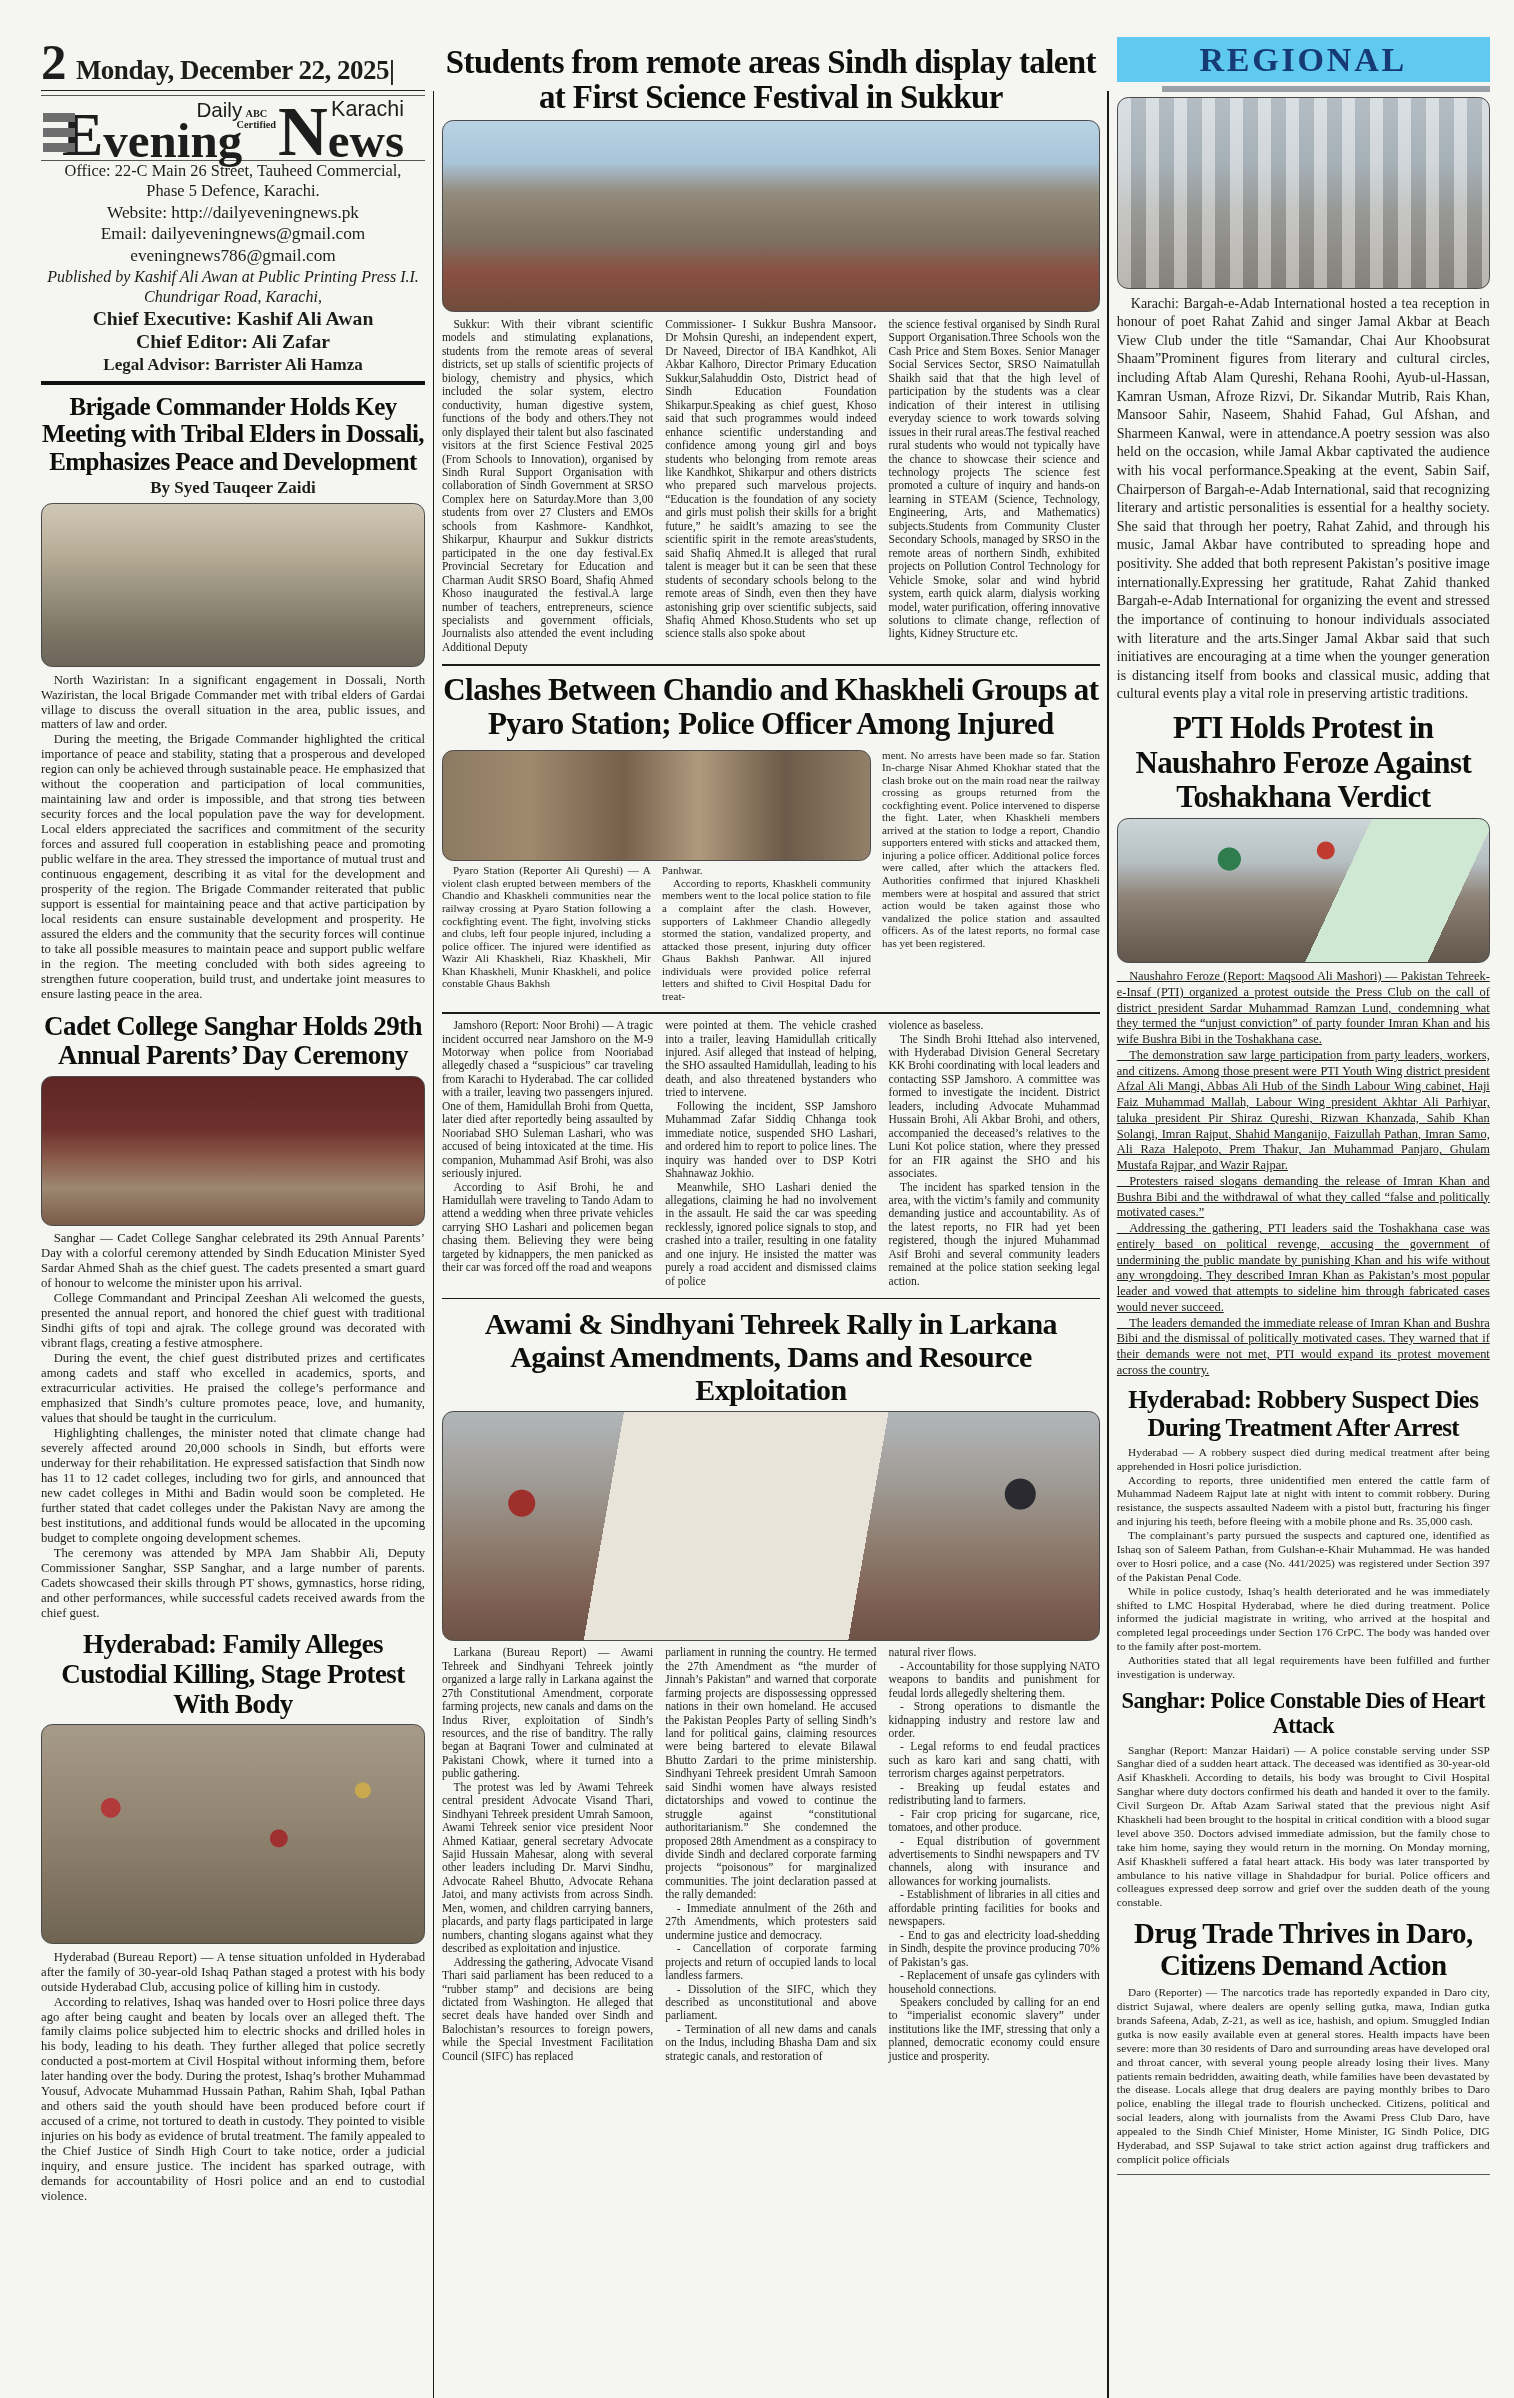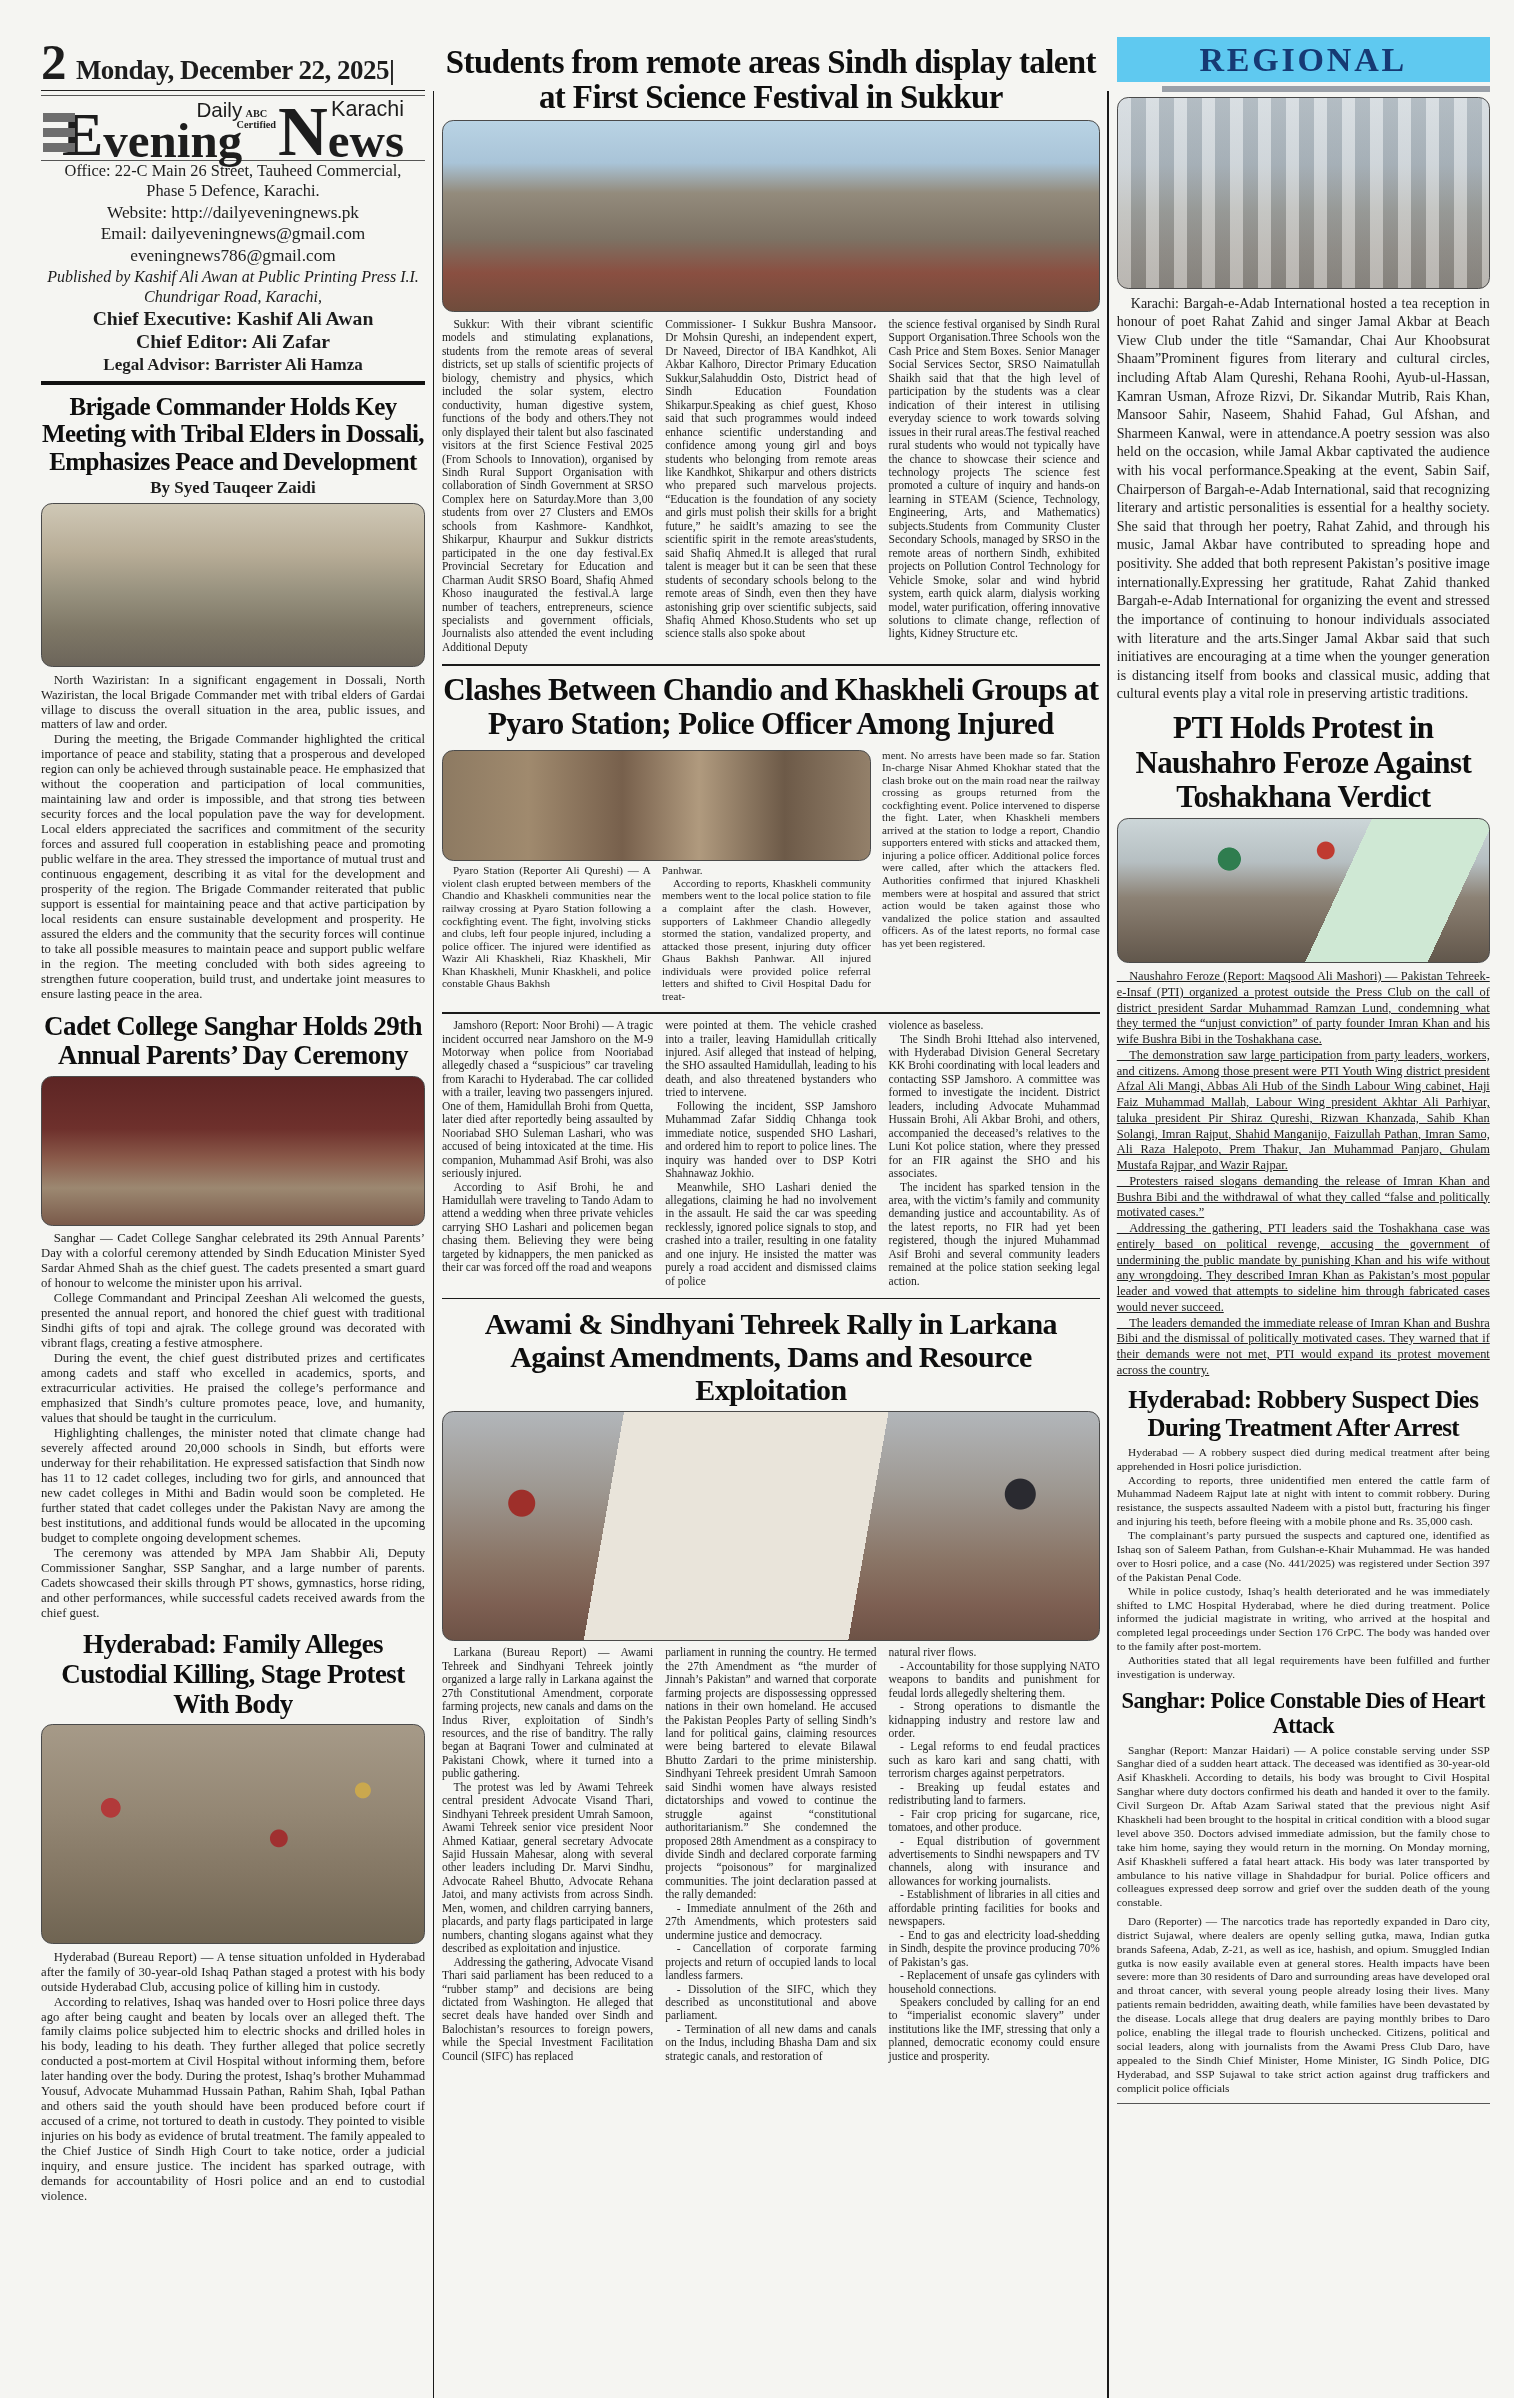--- a/index.html
+++ b/index.html
@@ -294,19 +294,20 @@
  While in police custody, Ishaq’s health deteriorated and he was immediately shifted to LMC Hospital Hyderabad, where he died during treatment. Police informed the judicial magistrate in writing, who arrived at the hospital and completed legal proceedings under Section 176 CrPC. The body was handed over to the family after post-mortem.
  Authorities stated that all legal requirements have been fulfilled and further investigation is underway.</div>
     </article>
 
     <article>
       <h2 class="hl hl-sanghar">Sanghar: Police Constable Dies of Heart Attack</h2>
       <div class="body b-small"> Sanghar (Report: Manzar Haidari) — A police constable serving under SSP Sanghar died of a sudden heart attack. The deceased was identified as 30-year-old Asif Khaskheli. According to details, his body was brought to Civil Hospital Sanghar where duty doctors confirmed his death and handed it over to the family. Civil Surgeon Dr. Aftab Azam Sariwal stated that the previous night Asif Khaskheli had been brought to the hospital in critical condition with a blood sugar level above 350. Doctors advised immediate admission, but the family chose to take him home, saying they would return in the morning. On Monday morning, Asif Khaskheli suffered a fatal heart attack. His body was later transported by ambulance to his native village in Shahdadpur for burial. Police officers and colleagues expressed deep sorrow and grief over the sudden death of the young constable.</div>
     </article>
 
     <article>
+      <h2 class="hl hl-drug">Drug Trade Thrives in Daro, Citizens Demand Action</h2>
       <div class="body b-small"> Daro (Reporter) — The narcotics trade has reportedly expanded in Daro city, district Sujawal, where dealers are openly selling gutka, mawa, Indian gutka brands Safeena, Adab, Z-21, as well as ice, hashish, and opium. Smuggled Indian gutka is now easily available even at general stores. Health impacts have been severe: more than 30 residents of Daro and surrounding areas have developed oral and throat cancer, with several young people already losing their lives. Many patients remain bedridden, awaiting death, while families have been devastated by the disease. Locals allege that drug dealers are paying monthly bribes to Daro police, enabling the illegal trade to flourish unchecked. Citizens, political and social leaders, along with journalists from the Awami Press Club Daro, have appealed to the Sindh Chief Minister, Home Minister, IG Sindh Police, DIG Hyderabad, and SSP Sujawal to take strict action against drug traffickers and complicit police officials</div>
       <div class="soft-rule"></div>
     </article>
   </div>
 
 </div>
 
 
 </body></html>

